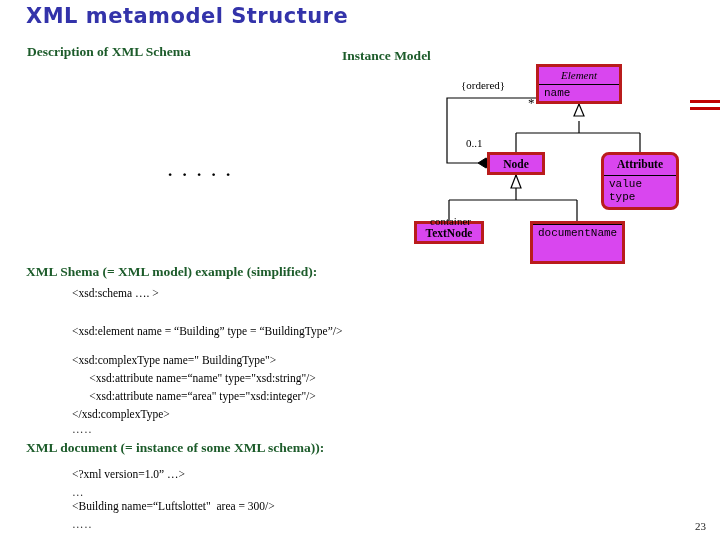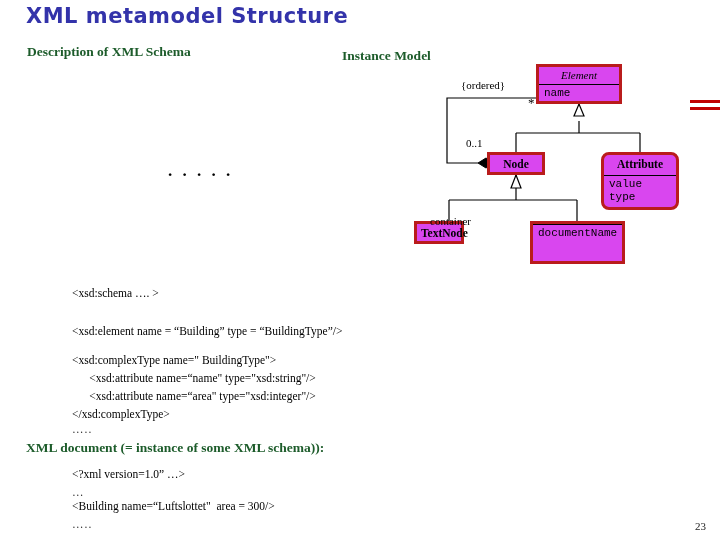--- a/index.html
+++ b/index.html
@@ -60,21 +60,21 @@
     font-family:Liberation Mono, monospace;line-height:1.25;
   }
 
   
   #box-element{left:536px;top:64px;width:86px;height:40px;}
   #box-element .cls-name{padding-top:3px;padding-bottom:3px;}
   #box-node{left:487px;top:152px;width:58px;height:23px;}
   #box-node .cls-name{padding-top:4px;}
   #box-attribute{left:601px;top:152px;width:78px;height:58px;border-radius:8px;}
   #box-attribute .cls-name{padding-top:4px;padding-bottom:4px;}
-  #box-textnode{left:414px;top:221px;width:50px;height:23px;}
+  #box-textnode{left:414px;top:221px;width:70px;height:23px;}
   #box-textnode .cls-name{padding-top:4px;}
   #box-rootnode{left:530px;top:221px;width:95px;height:43px;}
   #box-rootnode .cls-name{padding-top:4px;padding-bottom:3px;}
 
   .diag-label{
     position:absolute;font-family:Liberation Serif, serif;
     font-size:11px;color:#000;white-space:nowrap;
   }
   #lbl-ordered{left:461px;top:79px;}
   #lbl-star{left:528px;top:95px;font-size:13px;}
@@ -173,20 +173,21 @@
       <div class="cls-sep"></div>
       <div class="cls-attrs">documentName</div>
     </div>
 
     <div class="diag-label" id="lbl-ordered">{ordered}</div>
     <div class="diag-label" id="lbl-star">*</div>
     <div class="diag-label" id="lbl-0-1">0..1</div>
     <div class="diag-label" id="lbl-container">container</div>
   </div>
 
+  <div class="green-head" id="head-schema-example">XML Shema (= XML model) example (simplified):</div>
 
   <div class="code-line" style="left:72px;top:287px;">&lt;xsd:schema …. &gt;</div>
   <div class="code-line" style="left:72px;top:325px;">&lt;xsd:element name = “Building” type = “BuildingType”/&gt;</div>
   <div class="code-line" style="left:72px;top:354px;">&lt;xsd:complexType name=" BuildingType"&gt;</div>
   <div class="code-line" style="left:72px;top:372px;">      &lt;xsd:attribute name=“name" type="xsd:string"/&gt;</div>
   <div class="code-line" style="left:72px;top:390px;">      &lt;xsd:attribute name=“area" type="xsd:integer"/&gt;</div>
   <div class="code-line" style="left:72px;top:408px;">&lt;/xsd:complexType&gt;</div>
   <div class="dots-line" style="left:72px;top:423px;">…..</div>
 
   <div class="green-head" id="head-xml-document">XML document (= instance of some XML schema)):</div>

